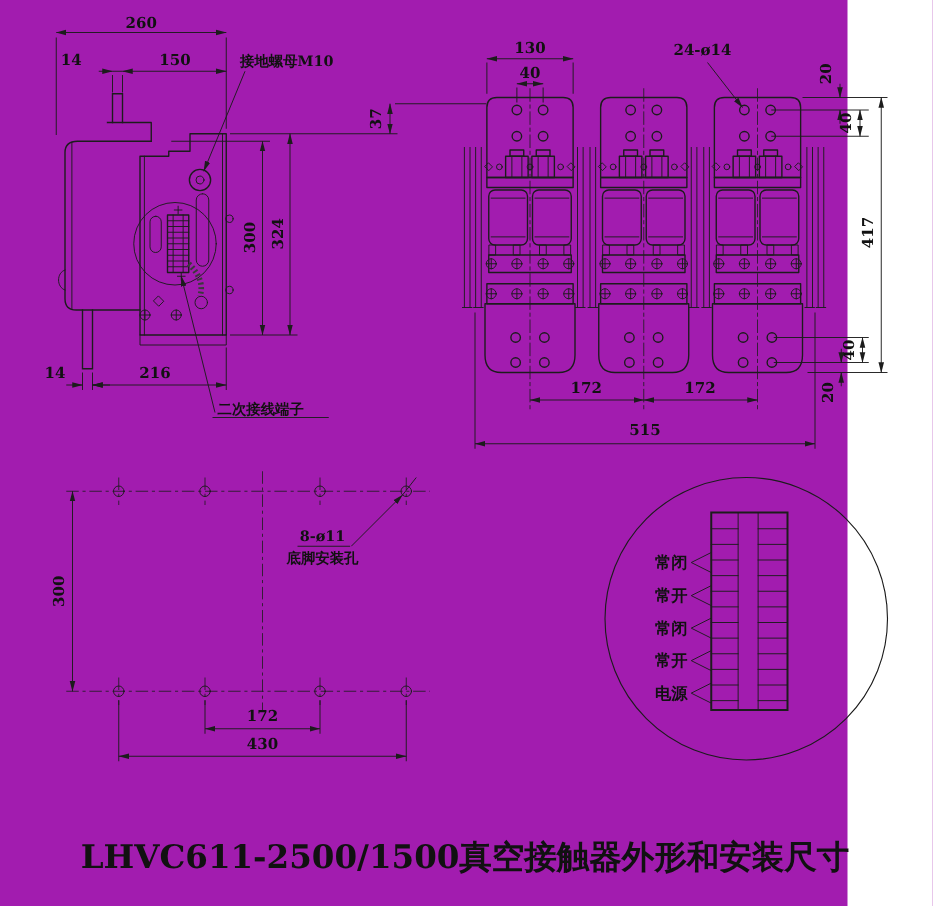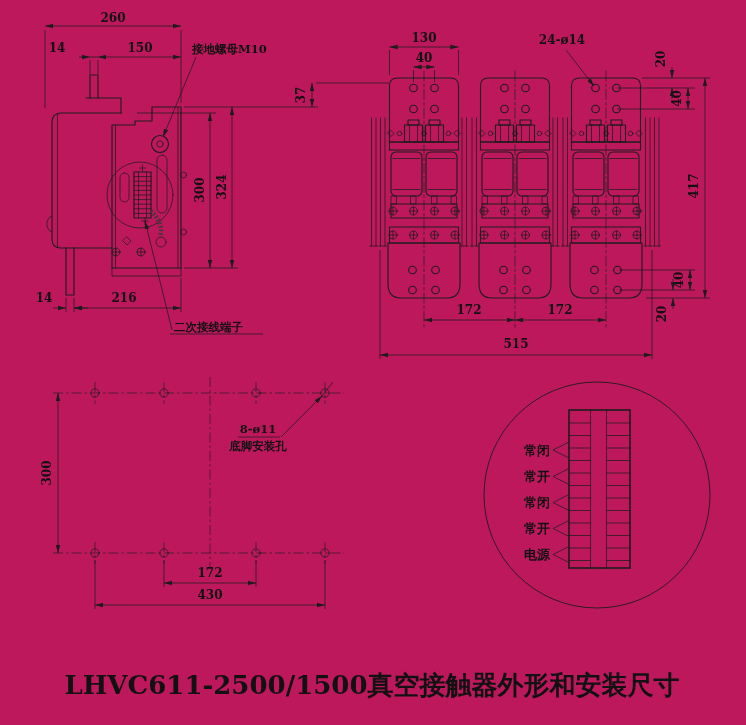--- a/index.html
+++ b/index.html
@@ -1,16 +1,16 @@
 <!DOCTYPE html>
 <html><head>
 <meta charset="utf-8">
 <style>
   html,body{margin:0;padding:0;background:#fff}
-  #canvas{width:746px;height:725px;background:#be185d;position:relative;font-family:"Liberation Sans",sans-serif}
+  #canvas{width:678px;height:725px;background:#a21caf;position:relative;font-family:"Liberation Sans",sans-serif}
   .ol{fill:none;stroke:#1c1c1c;stroke-width:1.1;stroke-linejoin:round;stroke-linecap:square}
   .tn{stroke-width:.75}
   .dm{fill:none;stroke:#1c1c1c;stroke-width:.75}
   .cl{fill:none;stroke:#1c1c1c;stroke-width:.65;stroke-dasharray:10 3 2.5 3}
   .ar{marker-start:url(#aw);marker-end:url(#aw)}
   .ae{marker-end:url(#aw)}
   text{fill:#111}
   .dt{font:700 12px "DejaVu Serif","Liberation Serif",serif}
   .cn{font:700 11.5px "DejaVu Serif","Liberation Serif",serif}
   .cn2{font:700 13px "DejaVu Serif","Liberation Serif",serif}

